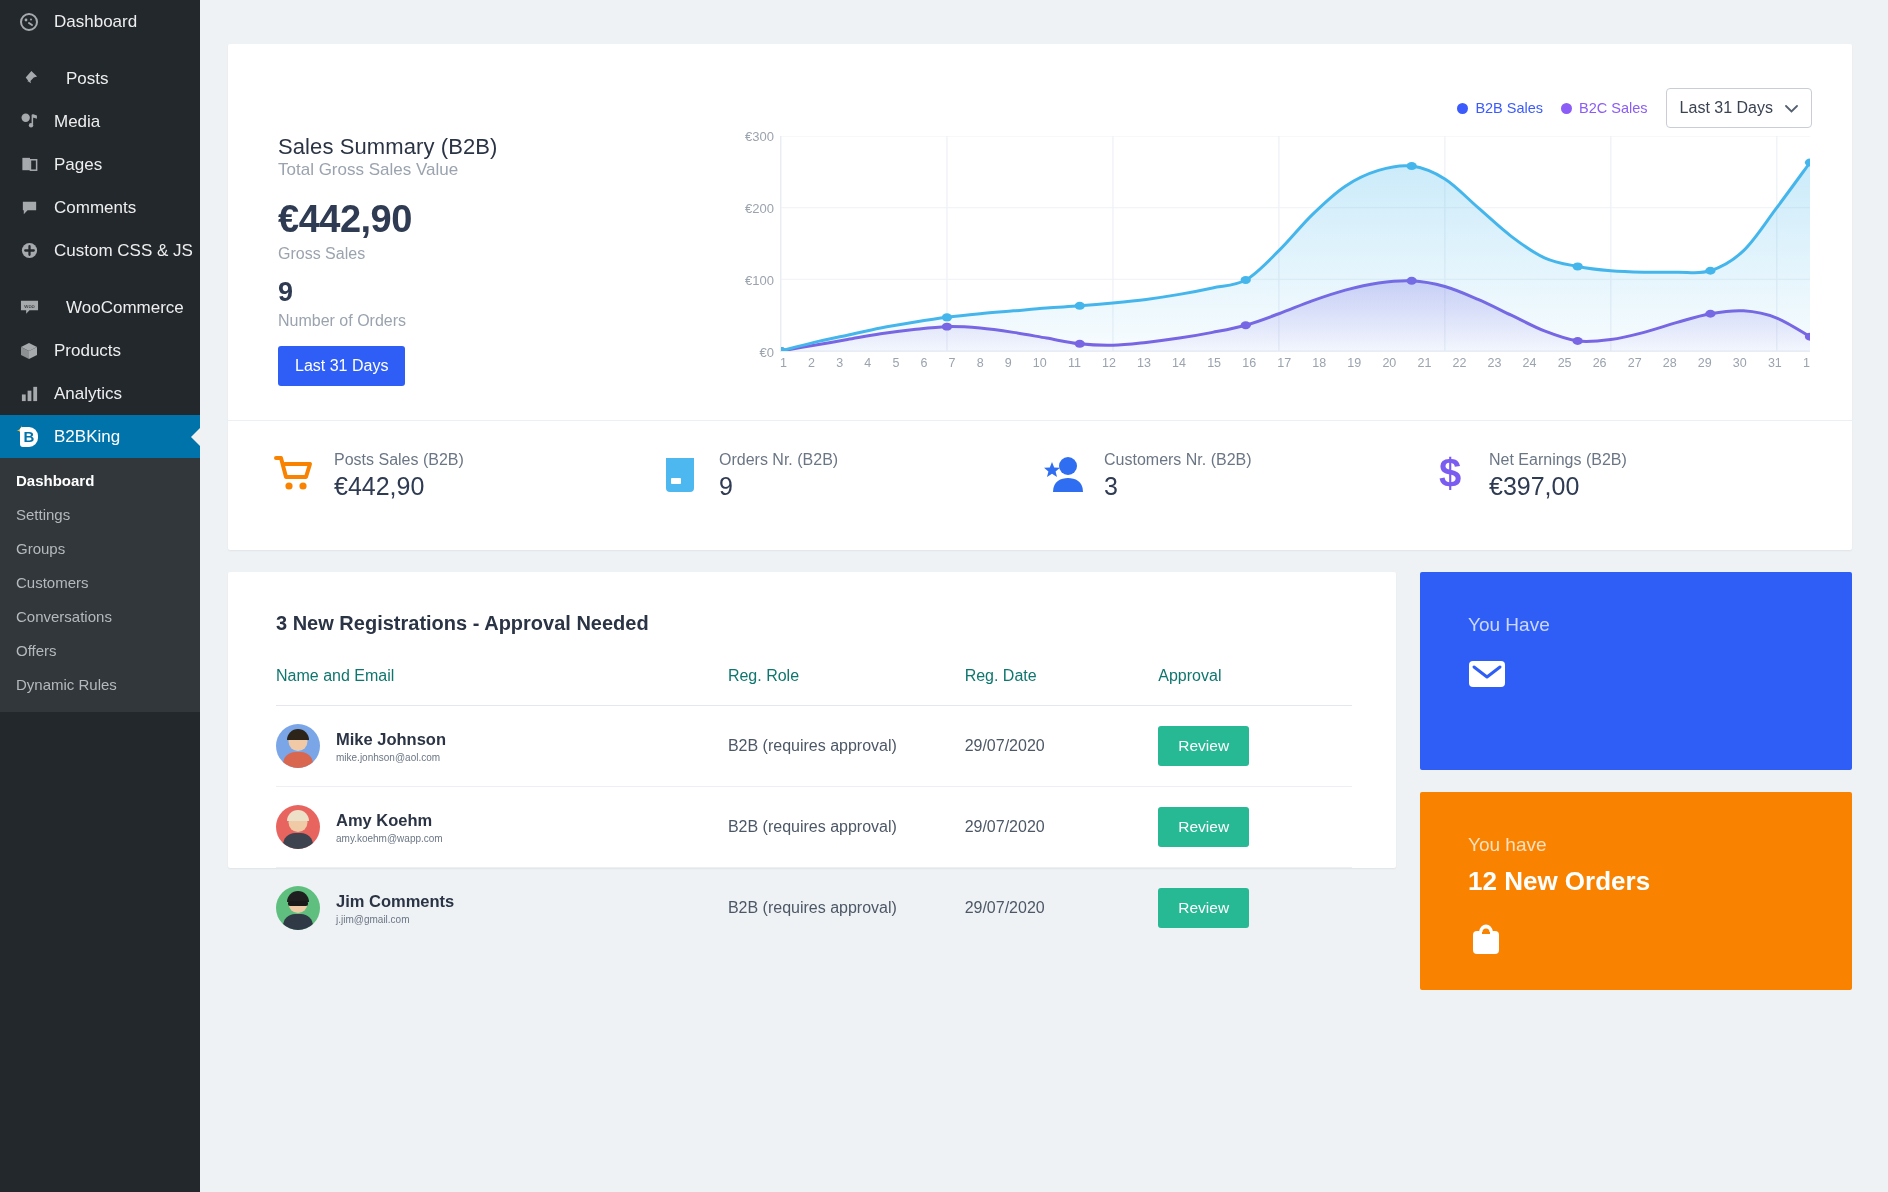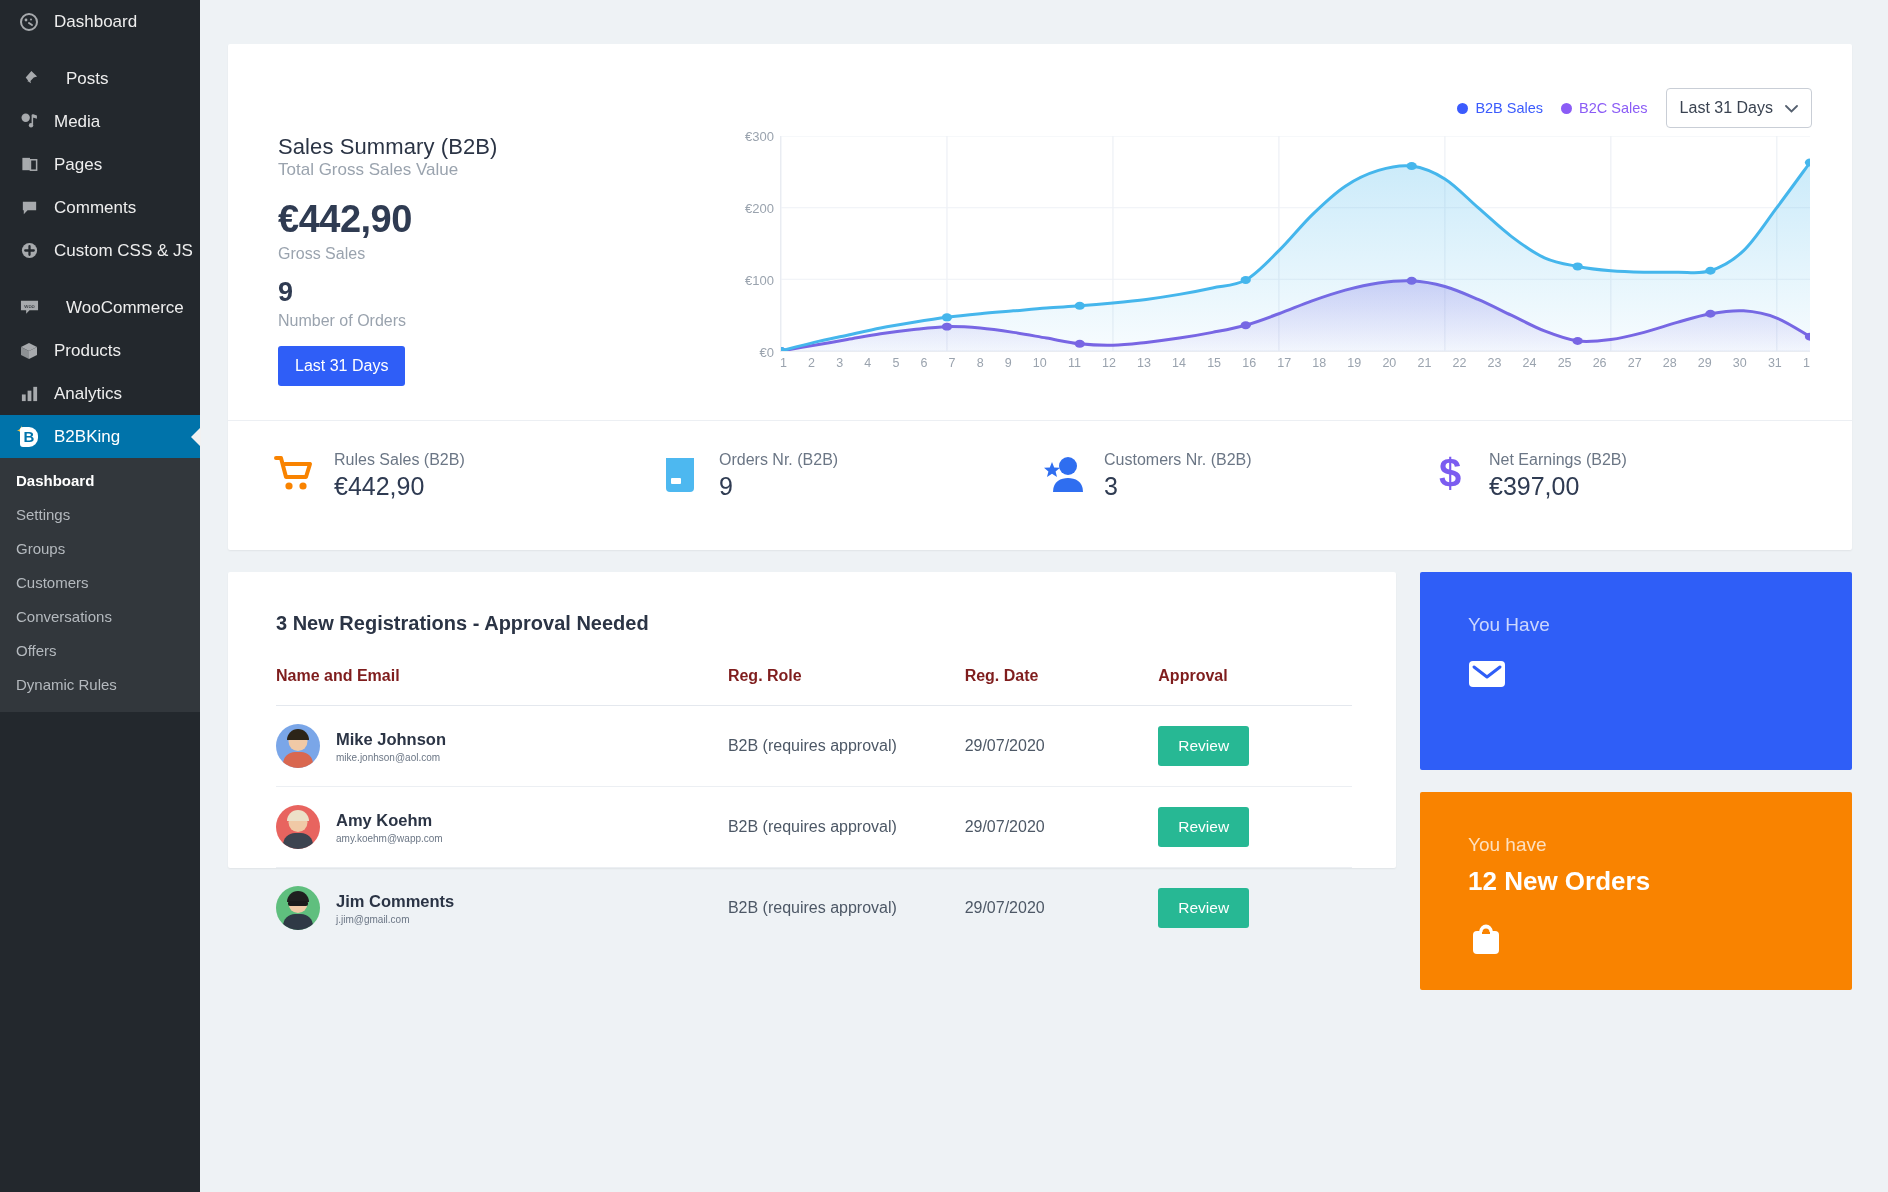--- a/index.html
+++ b/index.html
@@ -154,22 +154,22 @@
   .stat-icon { width: 46px; min-width: 46px; height: 46px; display:flex; align-items:center; justify-content:center;}
   .stat-label { font-size: 16px; color: #6b7685; }
   .stat-value { font-size: 25px; color: #2f3b52; margin-top: 3px; }
 
   
   .bottom-row { display: flex; gap: 24px; margin-top: 22px; }
   .reg-card { flex: 1; padding: 40px 44px 30px 48px; height: 296px; }
   .reg-title { font-size: 20px; color: #2b3445; }
   .reg-table { width: 100%; border-collapse: collapse; margin-top: 32px; }
   .reg-table th {
-    text-align: left; font-weight: bold;
-    font-size: 16px; color: #7f1d1d;
+    text-align: left; font-weight: normal;
+    font-size: 16px; color: #0f766e;
     padding-bottom: 20px;
     border-bottom: 1px solid #e4e8ee;
   }
   .reg-table td {
     padding: 18px 0; border-bottom: 1px solid #eceff3;
     font-size: 16px; color: #4d5866; vertical-align: middle;
   }
   .reg-table tr:last-child td { border-bottom: none; }
   .person { display: flex; align-items: center; gap: 16px; }
   .avatar {
@@ -465,21 +465,21 @@
       <div class="stats-row">
         <div class="stat">
           <span class="stat-icon">
             <svg width="42" height="40" viewBox="0 0 42 40">
                 <path d="M2 4 h5 l5 19 h20 l4 -13 H11" stroke="#f98300" stroke-width="4" fill="none" stroke-linejoin="round" stroke-linecap="round"></path>
                 <circle cx="15" cy="32" r="3.6" fill="#f98300"></circle>
                 <circle cx="29" cy="32" r="3.6" fill="#f98300"></circle>
               </svg>
           </span>
           <span>
-            <span class="stat-label">Rules Sales (B2B)</span>
+            <span class="stat-label">Posts Sales (B2B)</span>
             <span class="stat-value" style="display:block">€442,90</span>
           </span>
         </div>
 
         <div class="stat">
           <span class="stat-icon">
             <svg width="38" height="40" viewBox="0 0 38 40">
                 <rect x="5" y="4" width="28" height="34" rx="4" fill="#4db8f0"></rect>
                 <rect x="8" y="2" width="22" height="6" rx="3" fill="#fff"></rect>
                 <rect x="5" y="4" width="28" height="5" fill="#4db8f0"></rect>

